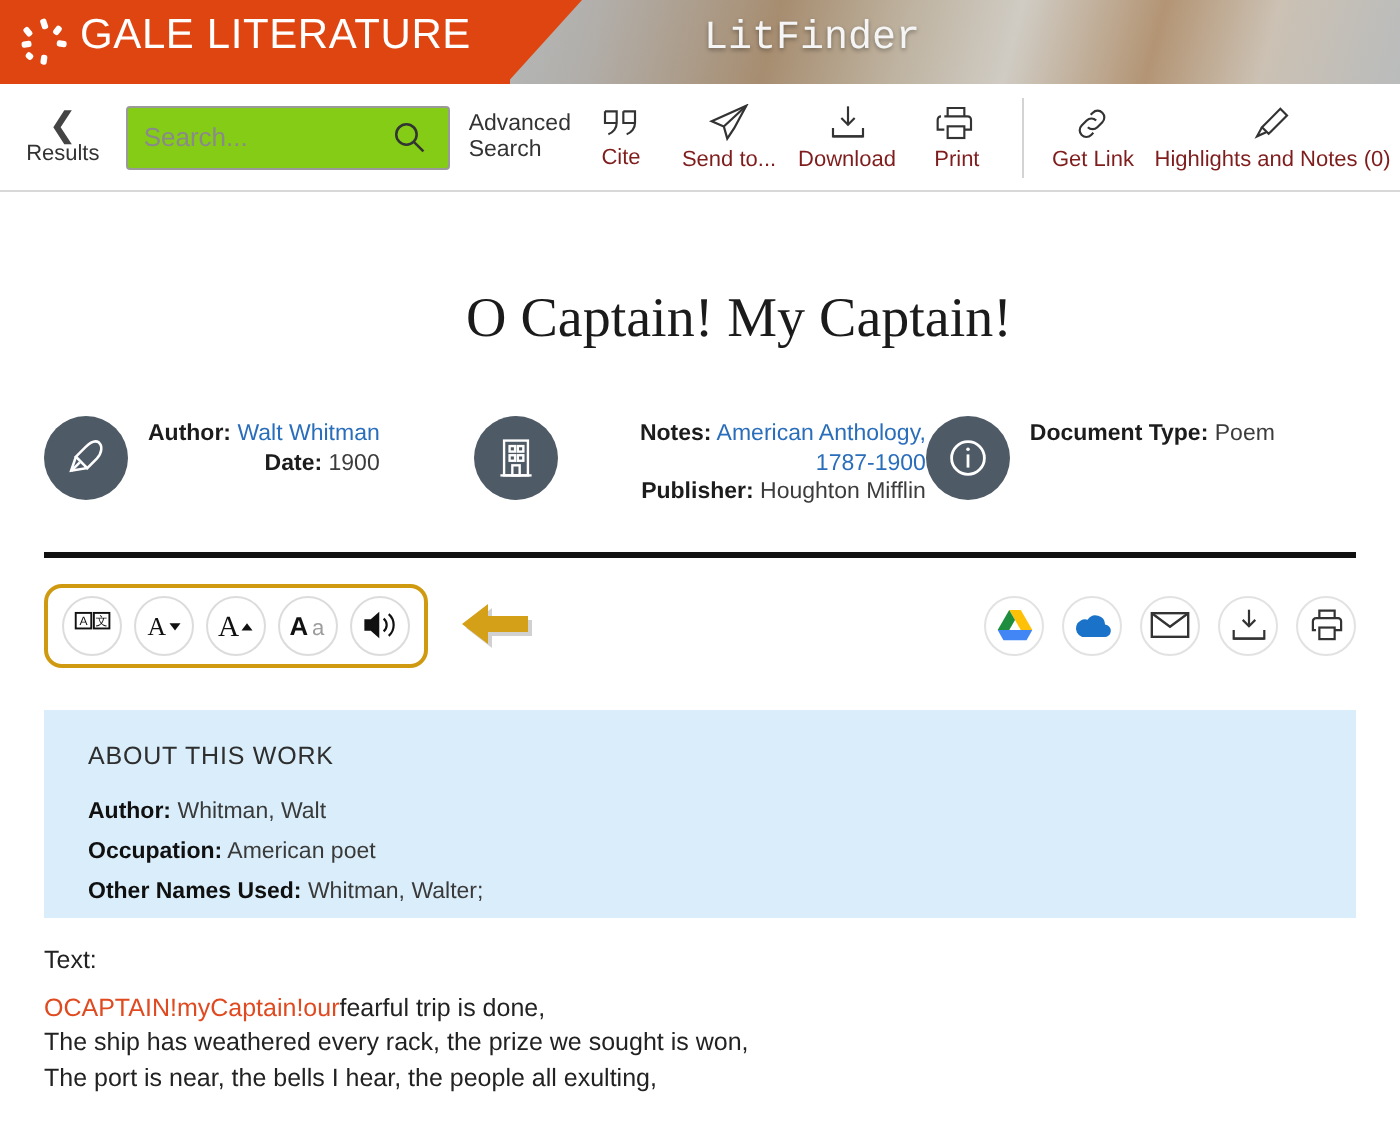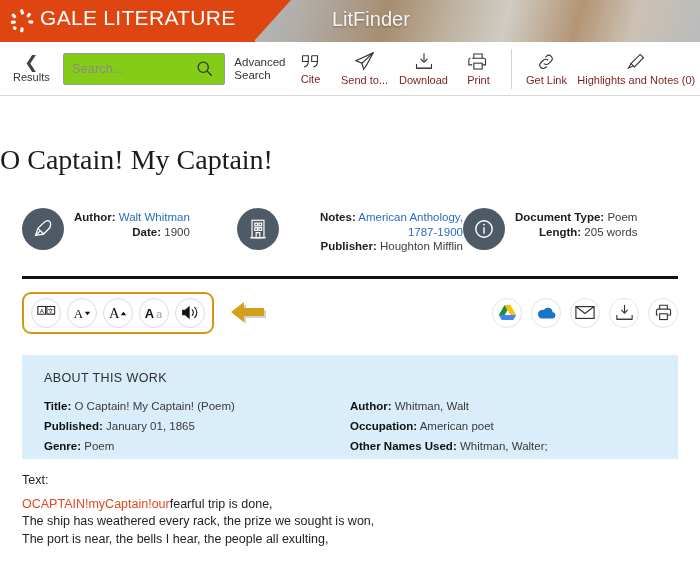--- a/index.html
+++ b/index.html
@@ -45,25 +45,26 @@
     width:24px; height:24px; z-index: 4;
   }
   .logo-text{
     position:absolute; left:40px; top:6px;
     z-index:5;
     color:#ffffff;
     font-size: 21px;
     letter-spacing: .3px;
   }
   .prod-title{
-    position:absolute; left:332px; top:8px;
+    position:absolute; left:352px; top:8px;
     z-index: 5;
     font-size: 20px;
     color:#f5f5f5;
     text-shadow: 0 1px 2px rgba(0,0,0,.35);
+    font-family: Liberation Mono, monospace;
   }
 
   
   .toolbar{
     position:relative;
     height:54px;
     width:700px;
     background:#ffffff;
     border-bottom:1px solid #d8d8d8;
     display:flex; align-items:center;
@@ -95,25 +96,26 @@
     display:flex; flex-direction:column; align-items:center; justify-content:center;
     min-width:50px; padding:0 6px; cursor:pointer; color:#7f1d1d;
   }
   .tb-item .lbl{ font-size:11px; margin-top:3px; white-space:nowrap;}
   .tb-sep{
     width:1px; height:40px; background:#d3d3d3; margin:0 8px;
   }
 
   
   .doc-title{
-    text-align:left;
+    text-align:center;
     font-family:"Liberation Serif", serif;
     font-size:28px;
     color:#1b1b1b;
     margin-top:48px;
+    padding-left:39px;
   }
 
   
   .meta-row{
     display:flex; margin-top:32px; padding:0 22px;text-align:right;
   }
   .meta-cell{ display:flex; flex:1; align-items:flex-start;}
   .meta-cell.c2{ flex:1.05; }
   .meta-ico{
     width:42px; height:42px; border-radius:50%;
@@ -309,22 +311,20 @@
     <div class="meta-ico">
       <svg width="24" height="24" viewBox="0 0 24 24" fill="none" stroke="#fff" stroke-width="1.4">
         <circle cx="12" cy="12" r="8.2"></circle>
           <circle cx="12" cy="7.6" r="0.9" fill="#fff" stroke="none"></circle>
         <path d="M12 10.2v6.6"></path>
       </svg>
     </div>
     <div class="meta-txt">
       <div><b>Document Type:</b>
         <span>Poem</span></div>
-      <div><b>Length:</b>
-        <span>205 words</span></div>
     </div>
   </div>
 </div>
 
 <div class="rule"></div>
 
 <div class="tool-strip">
 
   <div class="tool-left">
     <div class="tool-box">
@@ -414,34 +414,20 @@
       </svg>
     </div>
   </div>
 </div>
 
 <div class="about">
   <h3>ABOUT THIS WORK</h3>
   <div class="about-grid">
     <div class="about-col">
       <div>
-        <b>Title:</b>
-        <span>O Captain! My Captain! (Poem)</span>
-      </div>
-      <div>
-        <b>Published:</b>
-        <span>January 01, 1865</span>
-      </div>
-      <div>
-        <b>Genre:</b>
-        <span>Poem</span>
-      </div>
-    </div>
-    <div class="about-col">
-      <div>
         <b>Author:</b>
         <span>Whitman, Walt</span>
       </div>
       <div>
         <b>Occupation:</b>
         <span>American poet</span>
       </div>
       <div>
         <b>Other Names Used:</b>
         <span>Whitman, Walter;</span>

